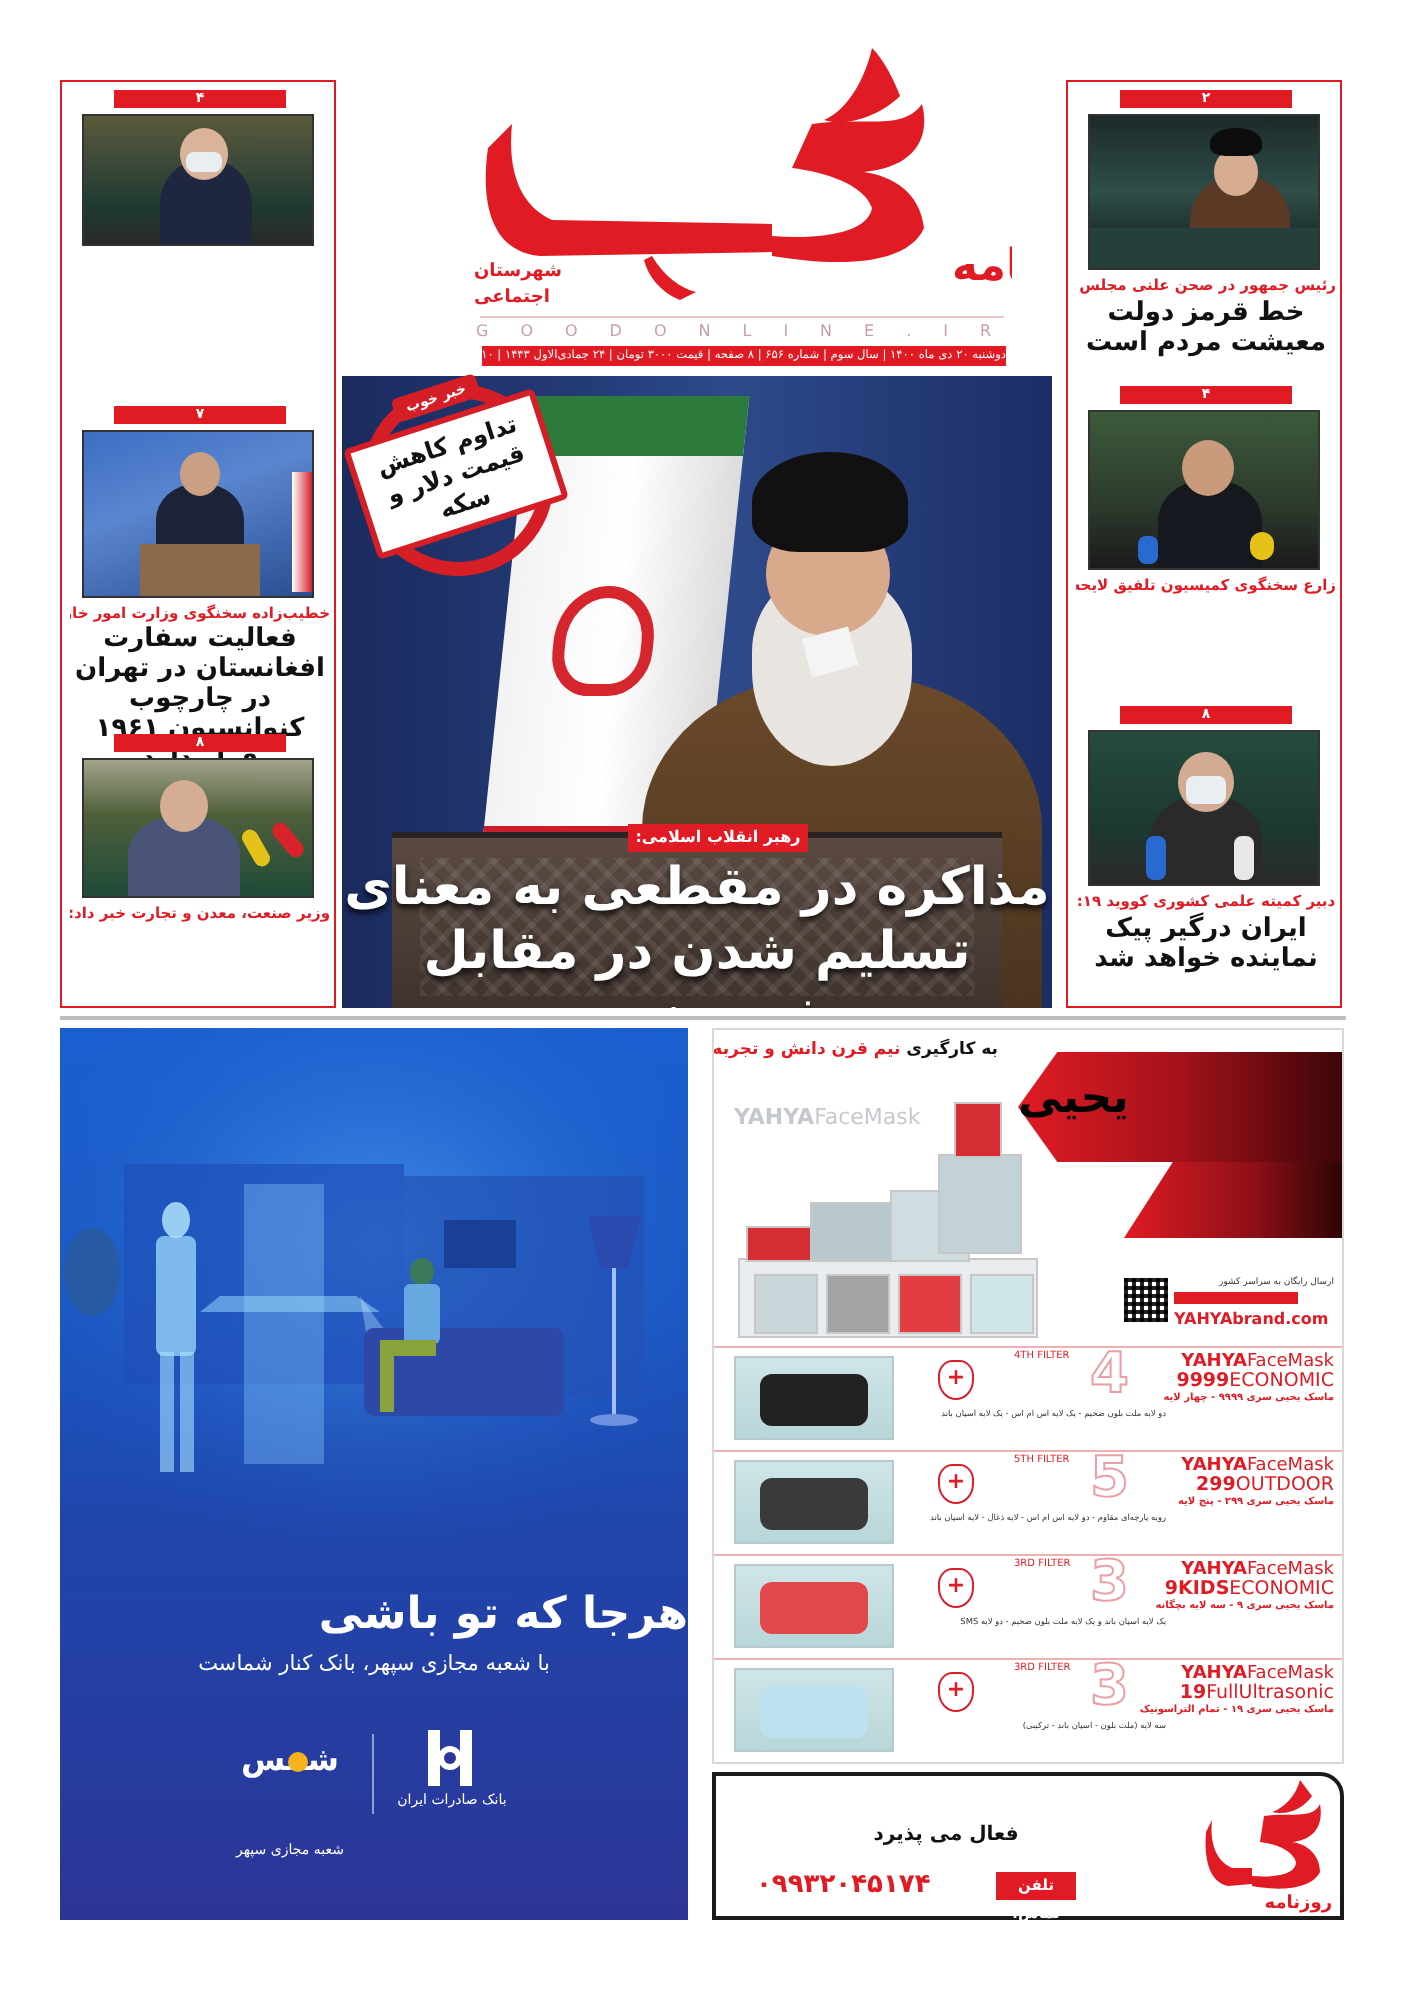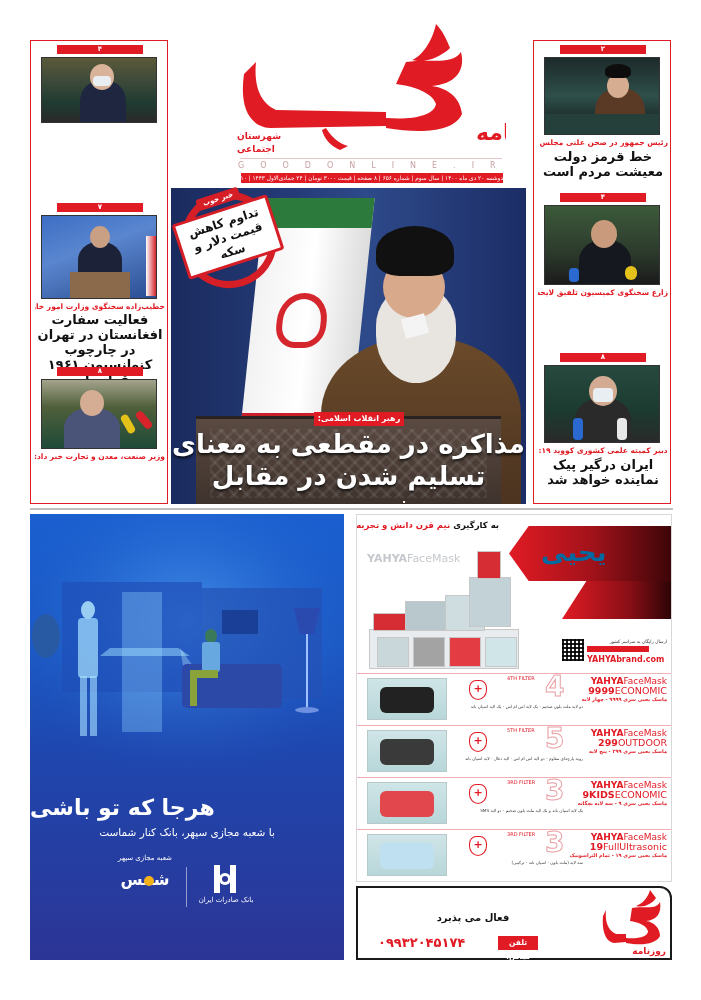--- a/index.html
+++ b/index.html
@@ -129,21 +129,21 @@
 
   .sep-line { position: absolute; left: 30px; top: 508px; width: 643px; height: 2px; background: #bfbfbf; }
 
   
   .bank-ad {
     position: absolute; left: 30px; top: 514px; width: 314px; height: 446px; overflow: hidden;
     background: linear-gradient(180deg,#1a5fd0 0%,#1b58c4 30%,#1f46ad 55%,#2c3596 100%);
   }
   .bank-scene { position: absolute; left: 0; top: 0; width: 314px; height: 270px; }
   .bank-title {
-    position: absolute; left: 0; top: 795px; width: 314px; text-align: left; direction: rtl;
+    position: absolute; left: 0; top: 795px; width: 314px; text-align: right; direction: rtl;
     color: #fff; font-weight: bold; font-size: 22px;
   }
   .bank-sub {
     position: absolute; left: 0; top: 826px; width: 314px; text-align: center; direction: rtl;
     color: #fff; font-size: 10.5px;
   }
   .bank-logo-name {
     position: absolute; color: #fff; font-size: 7px; direction: rtl; text-align: center;
   }
   .bank-divider { position: absolute; left: 186px; top: 867px; width: 1px; height: 40px; background: rgba(255,255,255,0.5); }
@@ -156,21 +156,21 @@
   .y-top-text {
     position: absolute; right: 172px; top: 5px; direction: rtl; font-size: 8.5px; font-weight: bold; white-space: nowrap;
   }
   .y-top-text .red { color: #e11b24; }
   .y-banner1 {
     position: absolute; left: 152px; top: 11px; width: 164px; height: 55px;
     background: linear-gradient(90deg,#e11b24 0%,#a3121a 50%,#3a0508 100%);
     clip-path: polygon(12% 0,100% 0,100% 100%,12% 100%,0 50%);
   }
   .y-logo-text {
-    position: absolute; left: 184px; top: 22px; color: #0369a1; font-weight: bold; font-size: 26px; direction: rtl;
+    position: absolute; left: 152px; top: 22px; color: #000000; font-weight: bold; font-size: 22px; direction: rtl;
   }
   .y-banner2 {
     position: absolute; left: 205px; top: 66px; width: 111px; height: 38px;
     background: linear-gradient(90deg,#e11b24 0%,#8a0f16 60%,#2a0405 100%);
     clip-path: polygon(22% 0,100% 0,100% 100%,0 100%);
   }
   .y-wordmark { position: absolute; left: 10px; top: 37px; font-size: 11px; font-weight: bold; color: #c5c9cd; }
   .y-wordmark .thin { font-weight: normal; }
   .boxes { position: absolute; left: 12px; top: 62px; width: 150px; height: 92px; }
   .box { position: absolute; border: 1px solid #c7c7c7; }
@@ -389,21 +389,21 @@
   <rect x="16" y="0" width="6" height="28" fill="#fff"></rect>
   <circle cx="11" cy="14" r="6" fill="#fff"></circle>
   <circle cx="11" cy="14" r="3" fill="#2c3596"></circle>
 </svg>
 <div class="bank-logo-name" style="left:196px;top:896px;width:60px">بانک صادرات ایران</div>
 <div class="bank-divider"></div>
 <div class="abs" style="left:118px;top:870px;width:54px;text-align:center;color:#fff;font-weight:bold;font-size:16px;direction:rtl">
   <span>شمس</span>
 </div>
 <div class="abs" style="left:144px;top:876px;width:10px;height:10px;border-radius:50%;background:#f5b21a"></div>
-<div class="bank-logo-name" style="left:110px;top:854px;width:70px">شعبه مجازی سپهر</div>
+<div class="bank-logo-name" style="left:110px;top:921px;width:70px">شعبه مجازی سپهر</div>
 
 <div class="yahya-ad">
   <div class="y-top-text">
     <span>به کارگیری</span>
     <span class="red">نیم قرن</span>
     <span class="red">دانش و تجربه،</span>
   </div>
   <div class="y-banner1"></div>
   <div class="y-logo-text">یحیی</div>
   <div class="y-banner2"></div>

